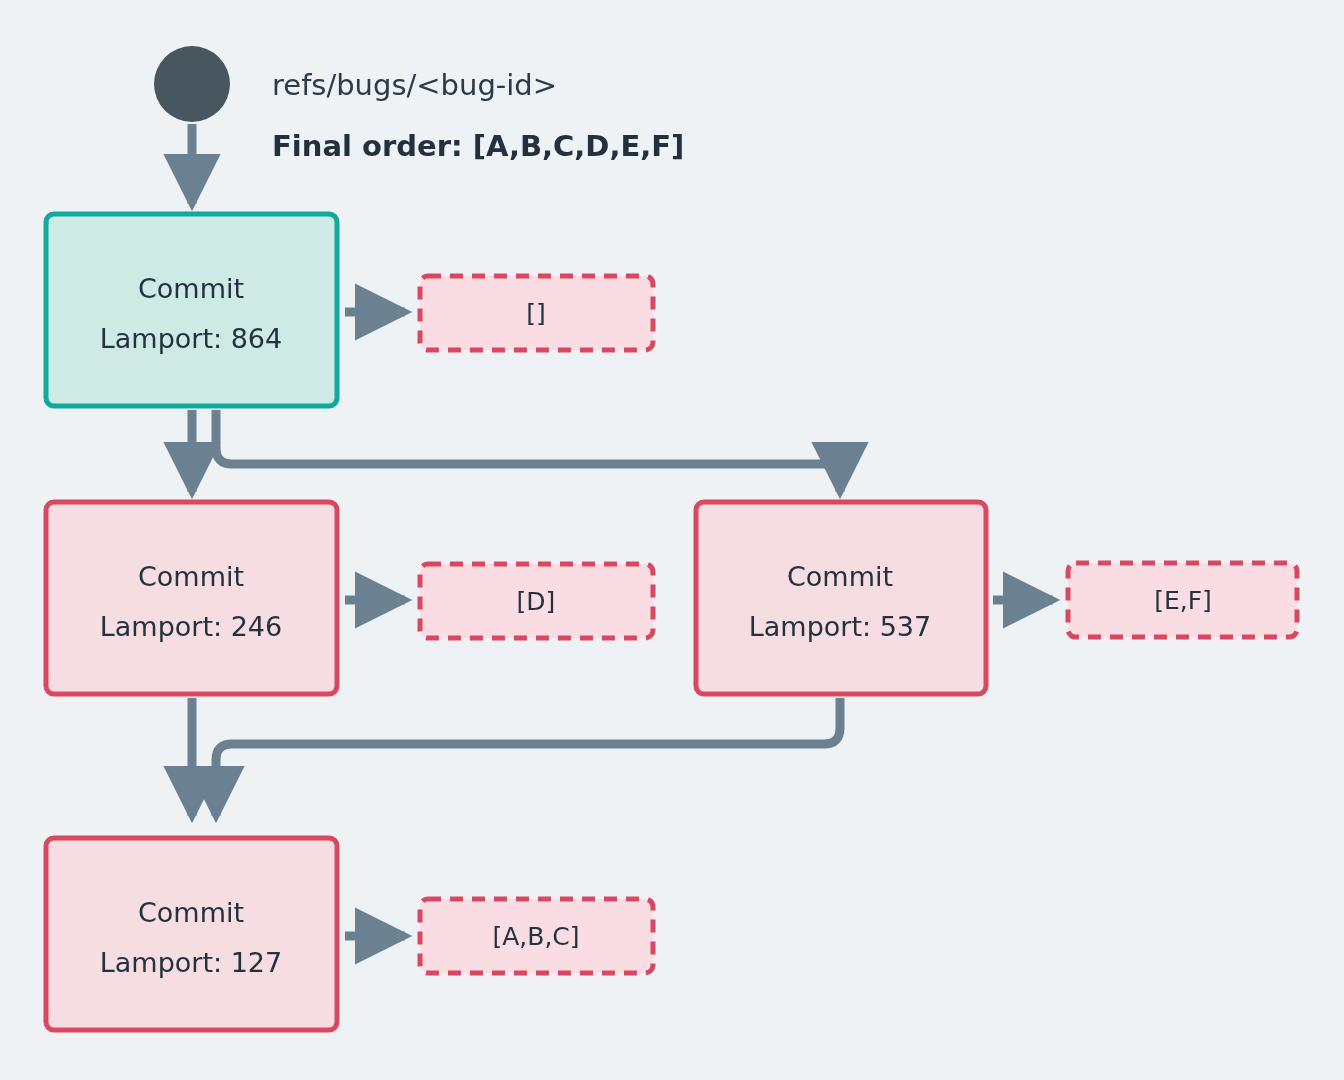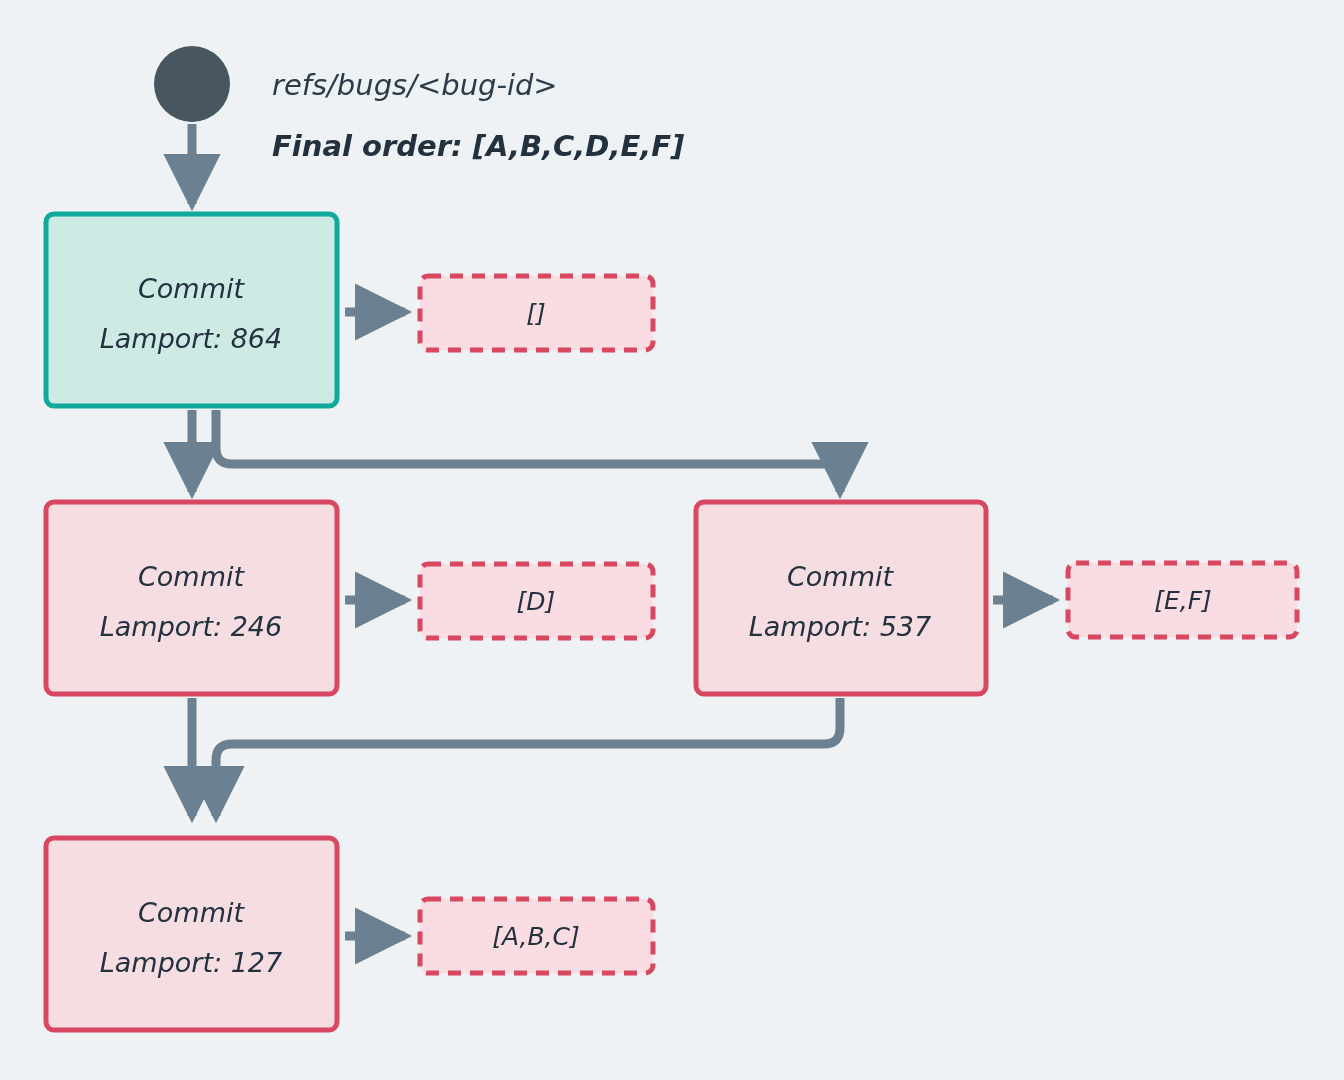--- a/index.html
+++ b/index.html
@@ -12,21 +12,20 @@
     width: 1344px;
     height: 1080px;
     font-family: "DejaVu Sans", sans-serif;
     overflow: hidden;
   }
   #canvas {
     position: relative;
     width: 1084px;
     height: 1080px;
     background: #eef2f5;
-    font-style: italic;
   }
   svg#diagram {
     position: absolute;
     top: 0;
     left: 0;
     width: 1344px;
     height: 1080px;
     display: block;
   }
   .node-label {

